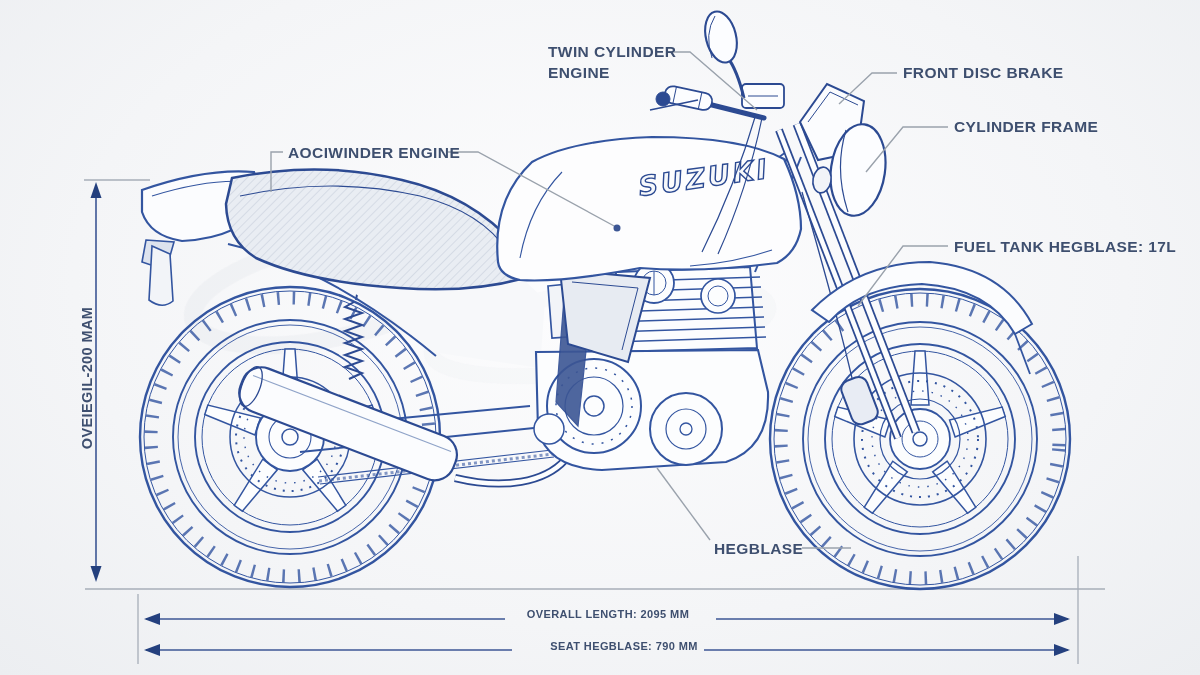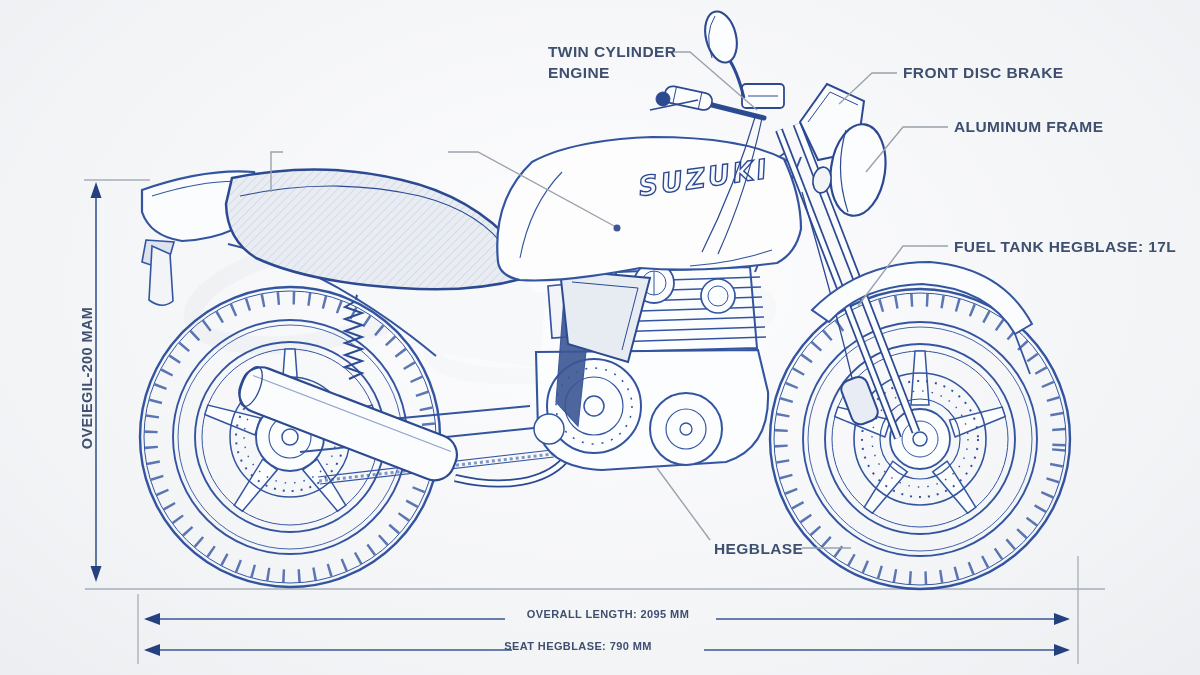--- a/index.html
+++ b/index.html
@@ -243,26 +243,27 @@
     <line x1="704" y1="650" x2="1068" y2="650" stroke="#3c5694" stroke-width="1.5"></line>
     <polygon points="144,650 160,644 160,656" fill="#24407e"></polygon>
     <polygon points="1070,650 1054,644 1054,656" fill="#24407e"></polygon>
   </g>
 </svg>
 
   <div class="callout" style="left:903px;top:63px;">FRONT DISC BRAKE</div>
 
   <div class="callout wrap" style="left:548px;top:42px;">TWIN CYLINDER ENGINE</div>
 
-  <div class="callout" style="left:954px;top:117px;">ALUMINUM FRAME</div>
+  <div class="callout" style="left:954px;top:117px;">CYLINDER FRAME</div>
 
   <div class="callout" style="left:954px;top:237px;">FUEL TANK HEGBLASE: 17L</div>
 
+  <div class="callout" style="left:288px;top:143px;">AOCIWINDER ENGINE</div>
 
   <div class="callout" style="left:714px;top:539px;">HEGBLASE</div>
 
   <div class="dim-text vert" style="left:87px;top:378px;">OVEIEGIL-200 MAM</div>
 
   <div class="dim-text" style="left:608px;top:614px;">OVERALL LENGTH: 2095 MM</div>
 
-  <div class="dim-text" style="left:578px;top:646px;">SEAT HEGBLASE: 790 MM</div>
+  <div class="dim-text" style="left:624px;top:646px;">SEAT HEGBLASE: 790 MM</div>
 
 </div>
 
 </body></html>

